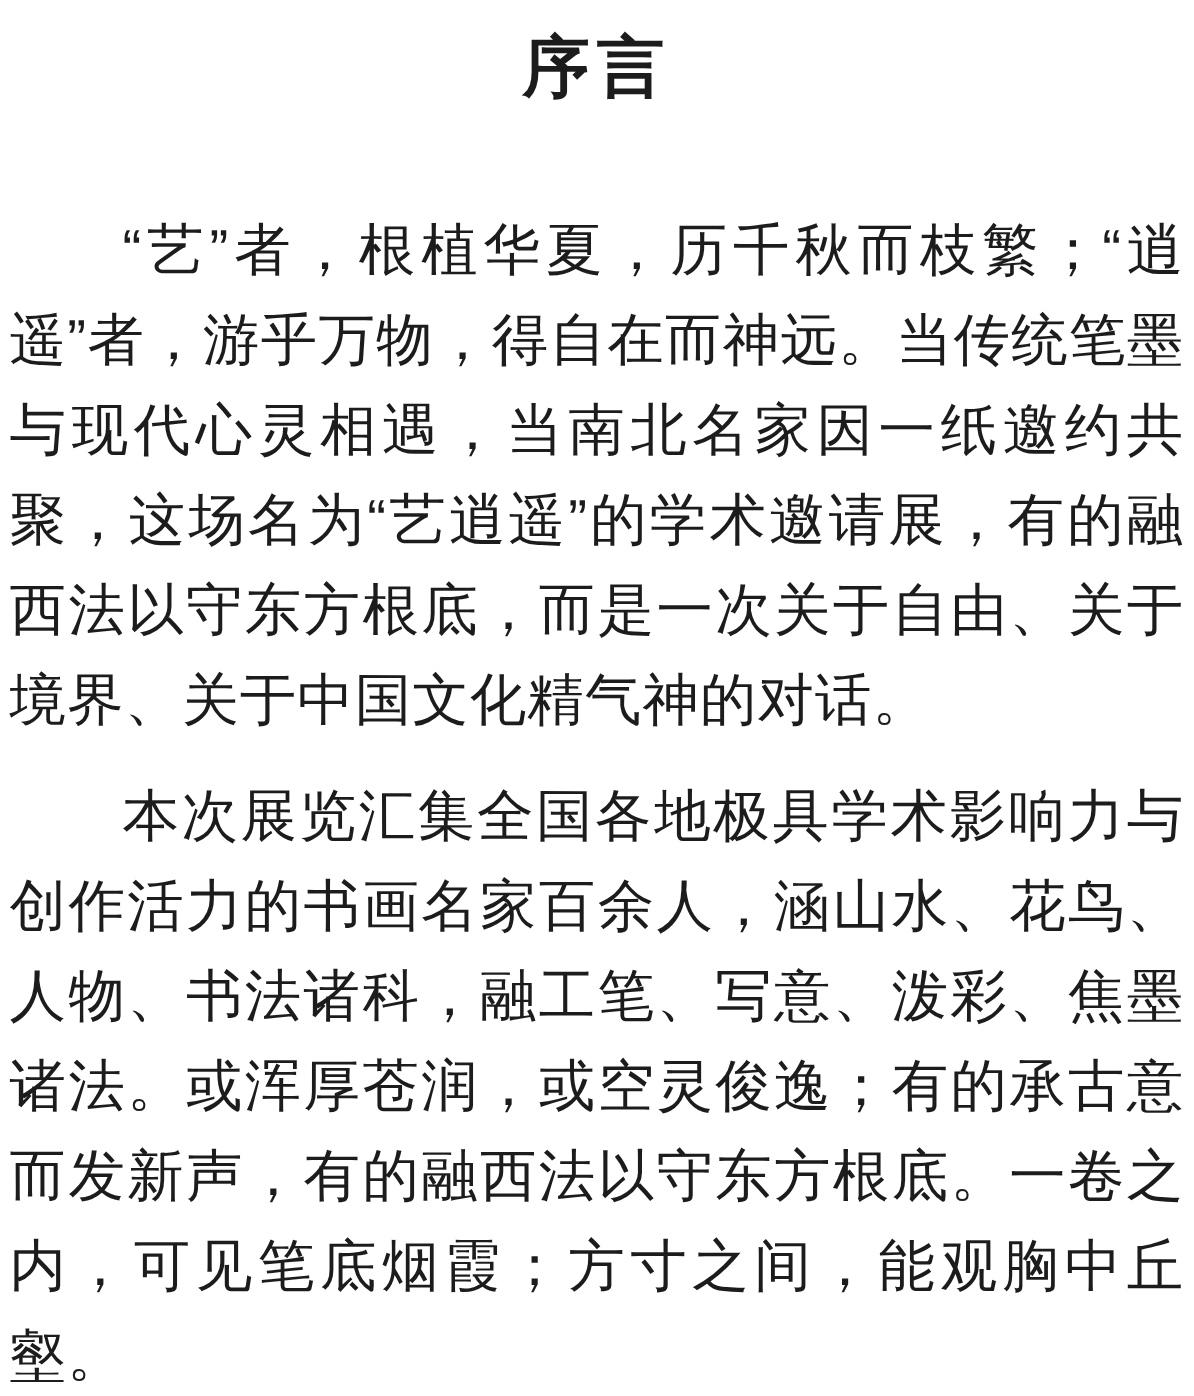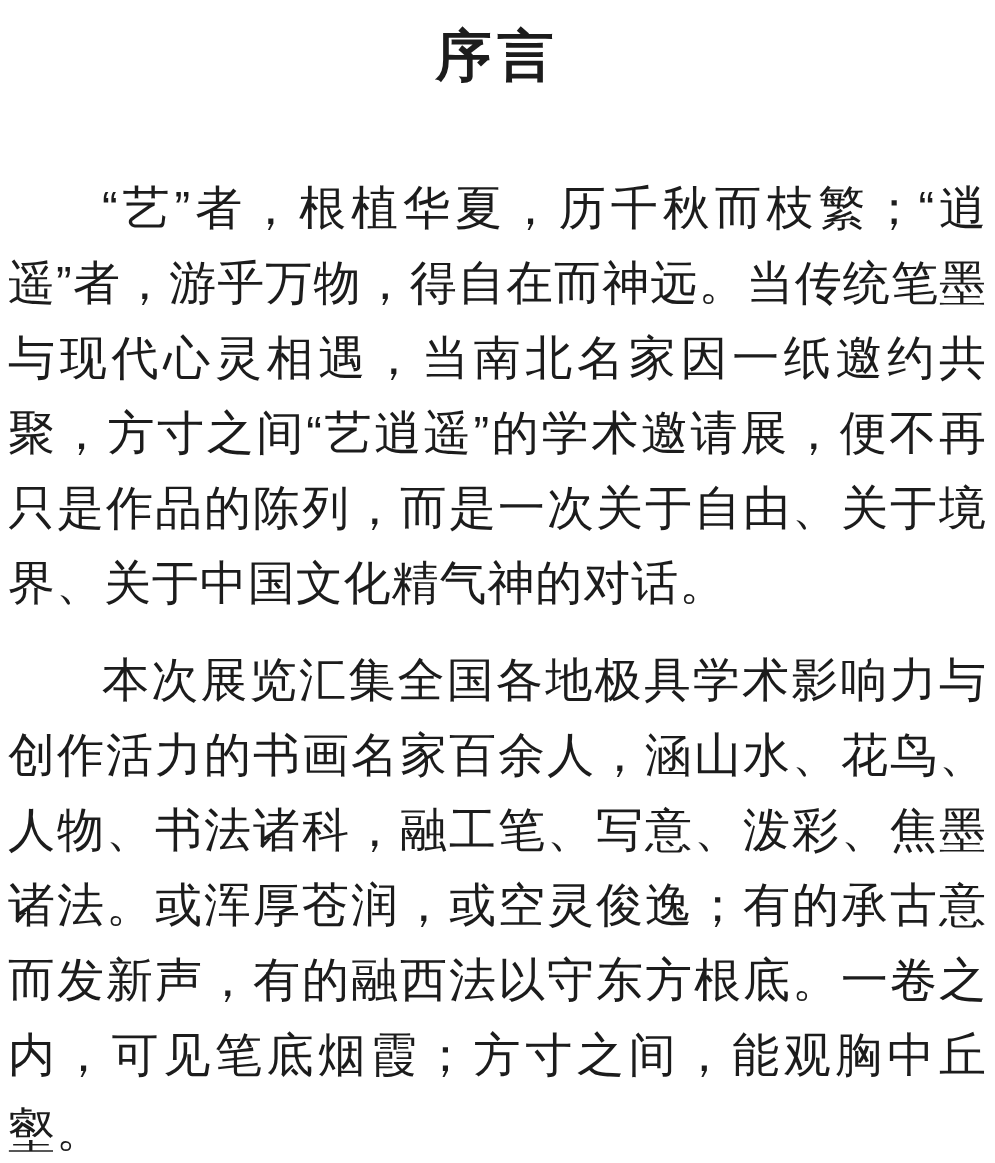--- a/index.html
+++ b/index.html
@@ -47,16 +47,16 @@
       margin-top: 22px;
     }
   </style>
 </head>
 <body>
 
 <div class="page">
   <h1 class="title">序言</h1>
 
   <div class="body-text">
-    <p class="paragraph">“艺”者，根植华夏，历千秋而枝繁；“逍遥”者，游乎万物，得自在而神远。当传统笔墨与现代心灵相遇，当南北名家因一纸邀约共聚，方寸之间“艺逍遥”的学术邀请展，便不再只是作品的陈列，而是一次关于自由、关于境界、关于中国文化精气神的对话。</p>
+    <p class="paragraph">“艺”者，根植华夏，历千秋而枝繁；“逍遥”者，游乎万物，得自在而神远。当传统笔墨与现代心灵相遇，当南北名家因一纸邀约共聚，这场名为“艺逍遥”的学术邀请展，有的融西法以守东方根底，而是一次关于自由、关于境界、关于中国文化精气神的对话。</p>
     <p class="paragraph">本次展览汇集全国各地极具学术影响力与创作活力的书画名家百余人，涵山水、花鸟、人物、书法诸科，融工笔、写意、泼彩、焦墨诸法。或浑厚苍润，或空灵俊逸；有的承古意而发新声，有的融西法以守东方根底。一卷之内，可见笔底烟霞；方寸之间，能观胸中丘壑。</p>
   </div>
 </div>
 
 </body></html>

